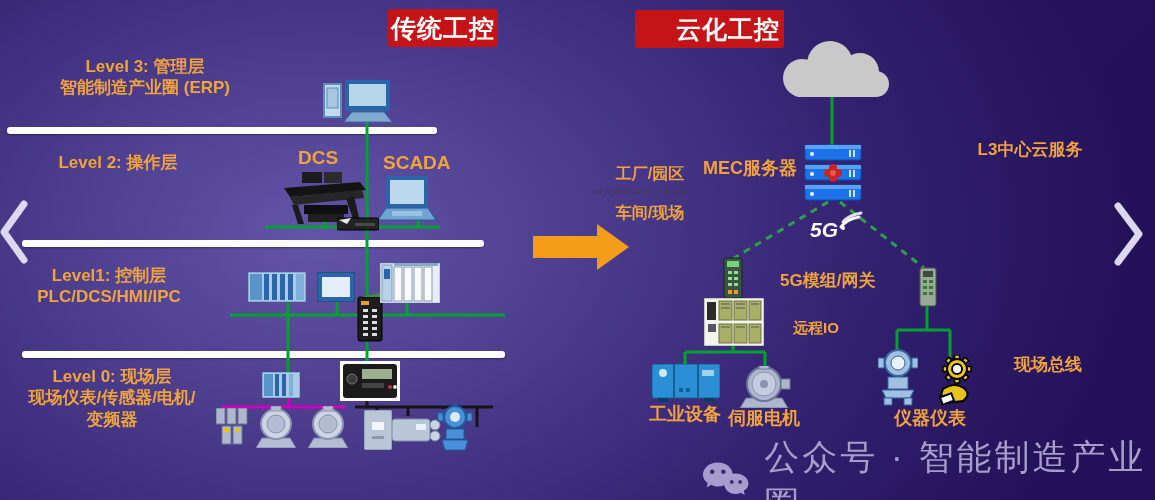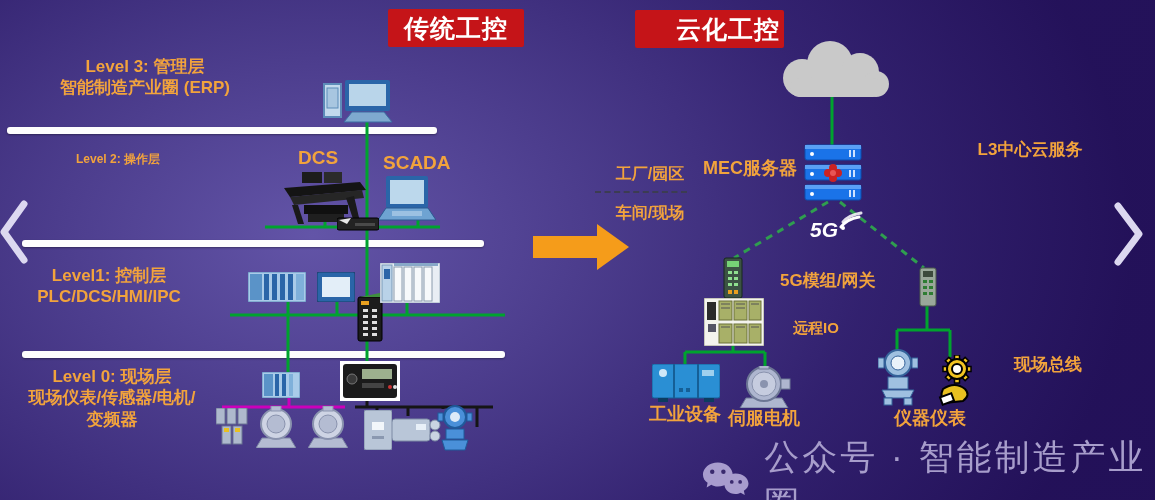--- a/index.html
+++ b/index.html
@@ -53,28 +53,28 @@
       <path d="M840,202 L924,268"></path>
     </g>
     <g stroke="#CC00BB" stroke-width="3" fill="none">
       <path d="M289,396 V407 M222,407 H345 M232,407 V413 M276,407 V410 M327,407 V410"></path>
     </g>
     <g stroke="#151515" stroke-width="3" fill="none">
       <path d="M367,398 V407 M355,407 H493 M377,407 V412 M408,407 V416 M443,407 V409 M477,407 V427"></path>
     </g>
   </svg>
 
-  <div class="abs banner" style="left:388px;top:9px;width:136px;height:38px;">传统工控</div>
+  <div class="abs banner" style="left:388px;top:9px;width:110px;height:38px;">传统工控</div>
   <div class="abs banner" style="left:635px;top:10px;width:112px;height:38px;padding-left:37px;">云化工控</div>
 
   <div class="abs lbl txt" style="left:30px;top:56px;width:230px;font-size:17px;">
     <div>Level 3: 管理层</div>
     <div>智能制造产业圈 (ERP)</div>
   </div>
-  <div class="abs lbl txt" style="left:18px;top:152px;width:200px;font-size:12px;">
+  <div class="abs lbl txt" style="left:18px;top:152px;width:200px;font-size:17px;">
     <div>Level 2: 操作层</div>
   </div>
   <div class="abs lbl txt" style="left:14px;top:265px;width:190px;font-size:17px;">
     <div>Level1: 控制层</div>
     <div>PLC/DCS/HMI/IPC</div>
   </div>
   <div class="abs lbl txt" style="left:12px;top:366px;width:200px;font-size:17px;">
     <div>Level 0: 现场层</div>
     <div>现场仪表/传感器/电机/</div>
     <div>变频器</div>

